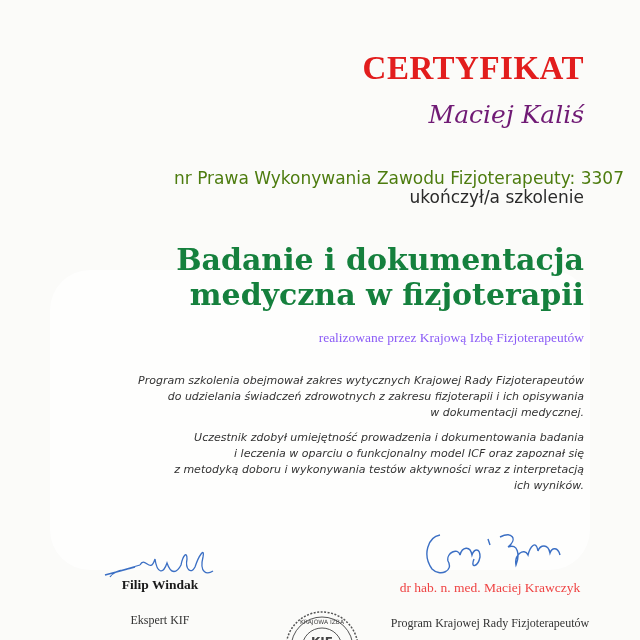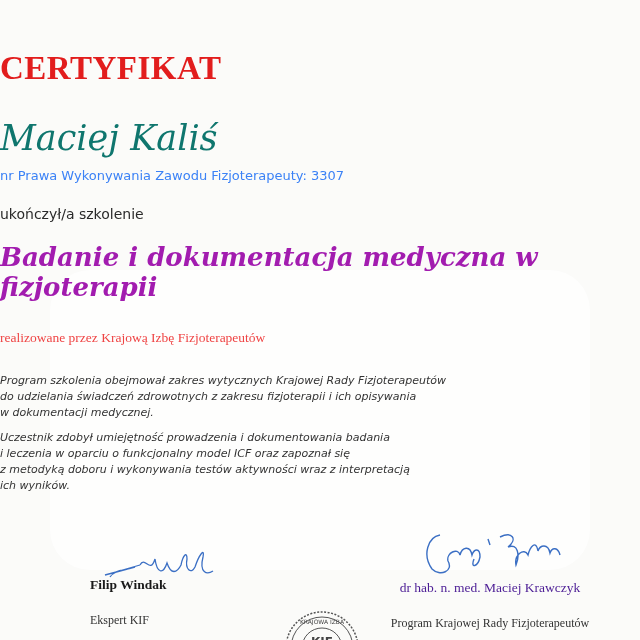--- a/index.html
+++ b/index.html
@@ -8,49 +8,49 @@
       background: #fbfbf9;
       position: relative;
       font-family: "Liberation Serif", "DejaVu Serif", serif;
       color: #1a1a1a;
     }
     .page { position: absolute; inset: 0; }
     .watermark {
       position: absolute; left: 50px; top: 270px; width: 540px; height: 300px;
       background: #ffffff; border-radius: 40px; opacity: 0.7;
     }
-    .center { position: absolute; left: 0; width: 584px; text-align: left; }
+    .center { position: absolute; left: 0; width: 584px; text-align: right; }
     .title {
       top: 50px; font-size: 33px; font-weight: bold; color: #e21d1d; letter-spacing: 0.5px;
     }
     .name {
-      top: 118px; font-size: 35px; font-style: italic; color: #0f766e;
+      top: 100px; font-size: 25px; font-style: italic; color: #701a75;
       font-family: "DejaVu Serif", serif;
     }
-    .license { top: 168px; font-size: 13px; font-family: "DejaVu Sans", sans-serif; color: #3b82f6; }
-    .completed { top: 206px; font-size: 14px; font-family: "DejaVu Sans", sans-serif; color: #2a2a2a; }
+    .license { top: 168px; font-size: 17px; font-family: "DejaVu Sans", sans-serif; color: #4d7c0f; padding-left: 40px; }
+    .completed { top: 187px; font-size: 17px; font-family: "DejaVu Sans", sans-serif; color: #2a2a2a; }
     .course {
-      top: 242px; font-size: 26px; font-style: italic; font-weight: bold; color: #a21caf;
+      top: 242px; font-size: 30px; font-weight: bold; color: #15803d;
       font-family: "DejaVu Serif", serif;
     }
     .scope { top: 298px; font-size: 13.5px; color: #1a1a1a; }
     .scope b { font-weight: bold; }
-    .org { top: 330px; font-size: 13.5px; color: #ef4444; }
+    .org { top: 330px; font-size: 13.5px; color: #8b5cf6; }
     .program {
       top: 373px; font-size: 11px; font-style: italic; line-height: 16px;
       font-family: "DejaVu Sans", sans-serif; color: #333;
     }
     .skills {
       top: 430px; font-size: 11px; font-style: italic; line-height: 16px;
       font-family: "DejaVu Sans", sans-serif; color: #333;
     }
-    .sig-left { position: absolute; left: 90px; top: 545px; width: 140px; text-align: left; }
+    .sig-left { position: absolute; left: 90px; top: 545px; width: 140px; text-align: center; }
     .sig-right { position: absolute; left: 375px; top: 525px; width: 230px; text-align: center; }
     .sig-name { font-size: 13.5px; font-weight: bold; color: #1a1a1a; }
-    .sig-name.right { font-weight: normal; font-size: 13.5px; color: #4c1d95; }
+    .sig-name.right { font-weight: normal; font-size: 13.5px; color: #ef4444; }
     .sig-role { font-size: 12px; color: #333; margin-top: 20px; }
     .signature { display: block; margin: 0 auto; }
     .seal { position: absolute; left: 282px; top: 608px; }
   </style>
 </head>
 <body>
 
 <div class="page">
   <div class="watermark"></div>
 

